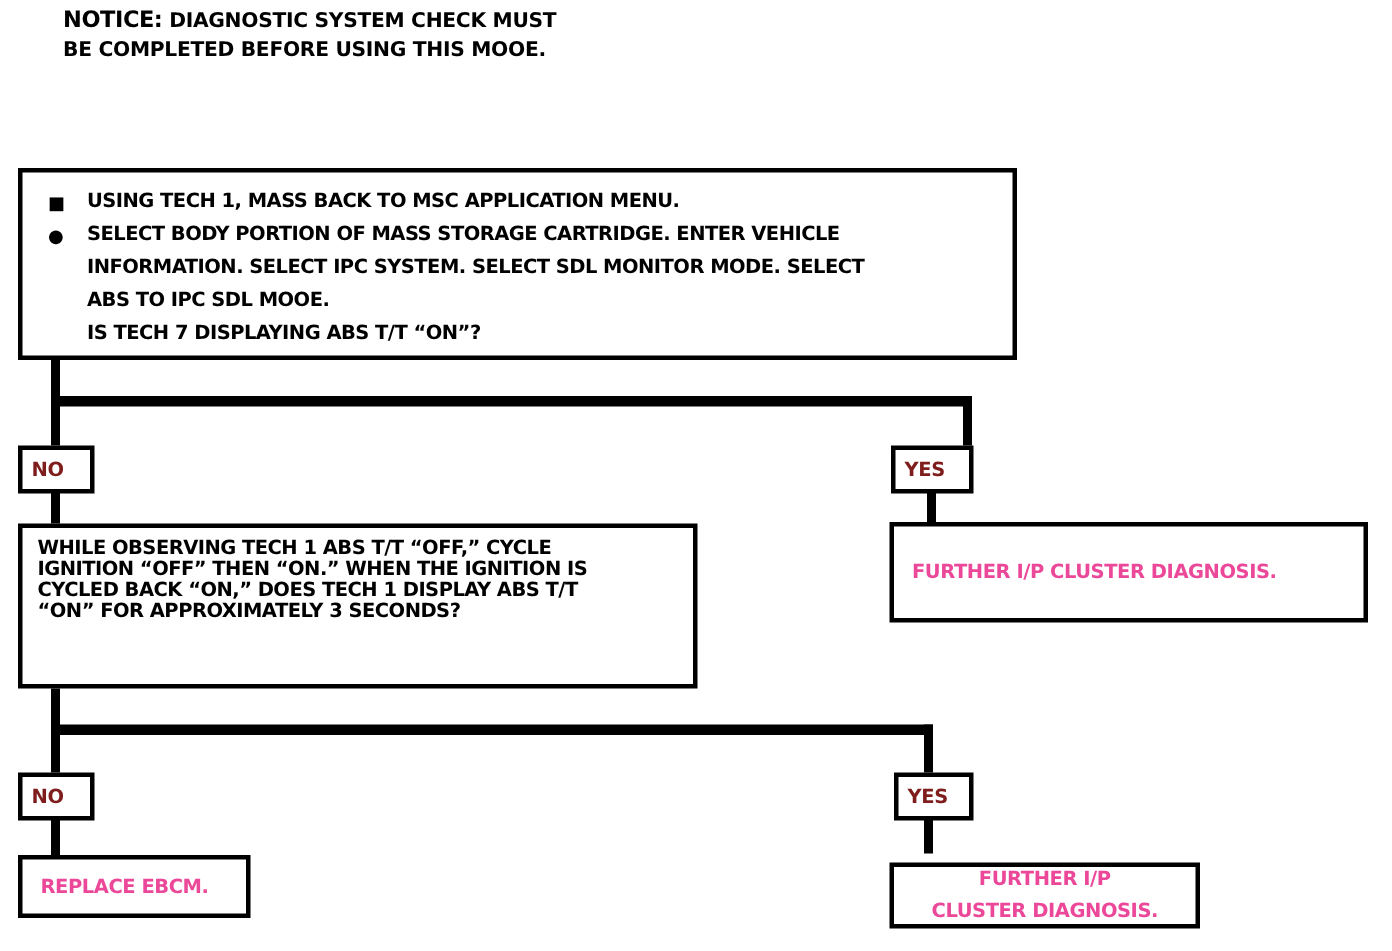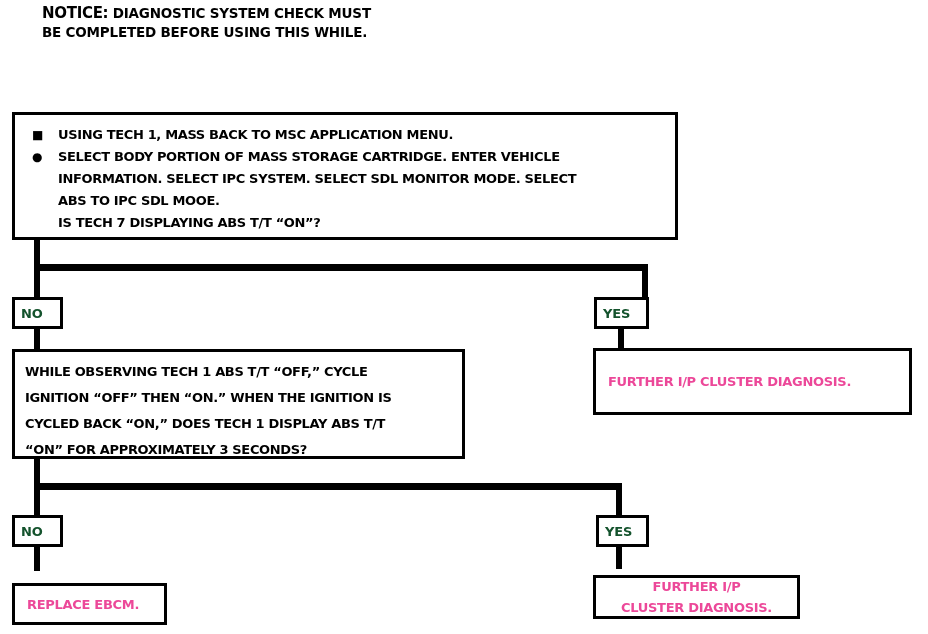--- a/index.html
+++ b/index.html
@@ -67,21 +67,21 @@
     white-space: pre-line;
   }
   .plainlines {
     white-space: pre-line;
   }
   .yn {
     position: absolute;
     box-sizing: border-box;
     border: 3px solid #000000;
     background: #ffffff;
-    color: #14532d;
+    color: #7f1d1d;
     font-family: "DejaVu Sans", sans-serif;
     font-weight: bold;
     font-size: 13px;
     letter-spacing: -0.2px;
     display: flex;
     align-items: center;
     justify-content: flex-start;
     padding-left: 6px;
   }
   .termbox {
@@ -111,21 +111,21 @@
     position: absolute;
     background: #000000;
   }
 </style>
 </head>
 <body>
 
 <div id="chart-root">
 
   <div class="notice"><span class="notice-label">NOTICE:</span><span>  DIAGNOSTIC SYSTEM CHECK MUST
-BE COMPLETED BEFORE USING THIS WHILE.</span></div>
+BE COMPLETED BEFORE USING THIS MOOE.</span></div>
 
   <div class="box qbox" style="left:12px; top:112px; width:666px; height:128px;">
     <div class="bullet-row">
       <span class="bullet-mark">■</span>
       <span class="bullet-text">USING TECH 1, MASS BACK TO MSC APPLICATION MENU.</span>
     </div>
     <div class="bullet-row">
       <span class="bullet-mark">●</span>
       <span class="bullet-text">SELECT BODY PORTION OF MASS STORAGE CARTRIDGE. ENTER VEHICLE
 INFORMATION. SELECT IPC SYSTEM. SELECT SDL MONITOR MODE. SELECT
@@ -142,21 +142,21 @@
   <div class="yn" style="left:12px; top:297px; width:51px; height:32px;">
     <span>NO</span>
   </div>
   <div class="yn" style="left:594px; top:297px; width:55px; height:32px;">
     <span>YES</span>
   </div>
 
   <div class="conn" style="left:34px; top:327px; width:6px; height:24px;"></div>
   <div class="conn" style="left:618px; top:327px; width:6px; height:22px;"></div>
 
-  <div class="box qbox plainlines" style="left:12px; top:349px; width:453px; height:110px; line-height:26px; padding-top:7px;">WHILE OBSERVING TECH 1 ABS T/T “OFF,” CYCLE
+  <div class="box qbox plainlines" style="left:12px; top:349px; width:453px; height:110px; line-height:14px; padding-top:7px;">WHILE OBSERVING TECH 1 ABS T/T “OFF,” CYCLE
 IGNITION “OFF” THEN “ON.” WHEN THE IGNITION IS
 CYCLED BACK “ON,” DOES TECH 1 DISPLAY ABS T/T
 “ON” FOR APPROXIMATELY 3 SECONDS?</div>
 
   <div class="termbox left-text" style="left:593px; top:348px; width:319px; height:67px;">FURTHER I/P CLUSTER DIAGNOSIS.</div>
 
   <div class="conn" style="left:34px; top:459px; width:6px; height:30px;"></div>
   <div class="conn" style="left:34px; top:483px; width:588px; height:7px;"></div>
   <div class="conn" style="left:34px; top:483px; width:6px; height:34px;"></div>
   <div class="conn" style="left:616px; top:483px; width:6px; height:34px;"></div>
@@ -164,18 +164,18 @@
   <div class="yn" style="left:12px; top:515px; width:51px; height:32px;">
     <span>NO</span>
   </div>
   <div class="yn" style="left:596px; top:515px; width:53px; height:32px;">
     <span>YES</span>
   </div>
 
   <div class="conn" style="left:34px; top:545px; width:6px; height:26px;"></div>
   <div class="conn" style="left:616px; top:545px; width:6px; height:24px;"></div>
 
-  <div class="termbox left-text" style="left:12px; top:570px; width:155px; height:42px;margin-top:13px;">REPLACE EBCM.</div>
+  <div class="termbox left-text" style="left:12px; top:570px; width:155px; height:42px;">REPLACE EBCM.</div>
 
   <div class="termbox center-text" style="left:593px; top:575px; width:207px; height:44px;">FURTHER I/P
 CLUSTER DIAGNOSIS.</div>
 
 </div>
 
 </body></html>

